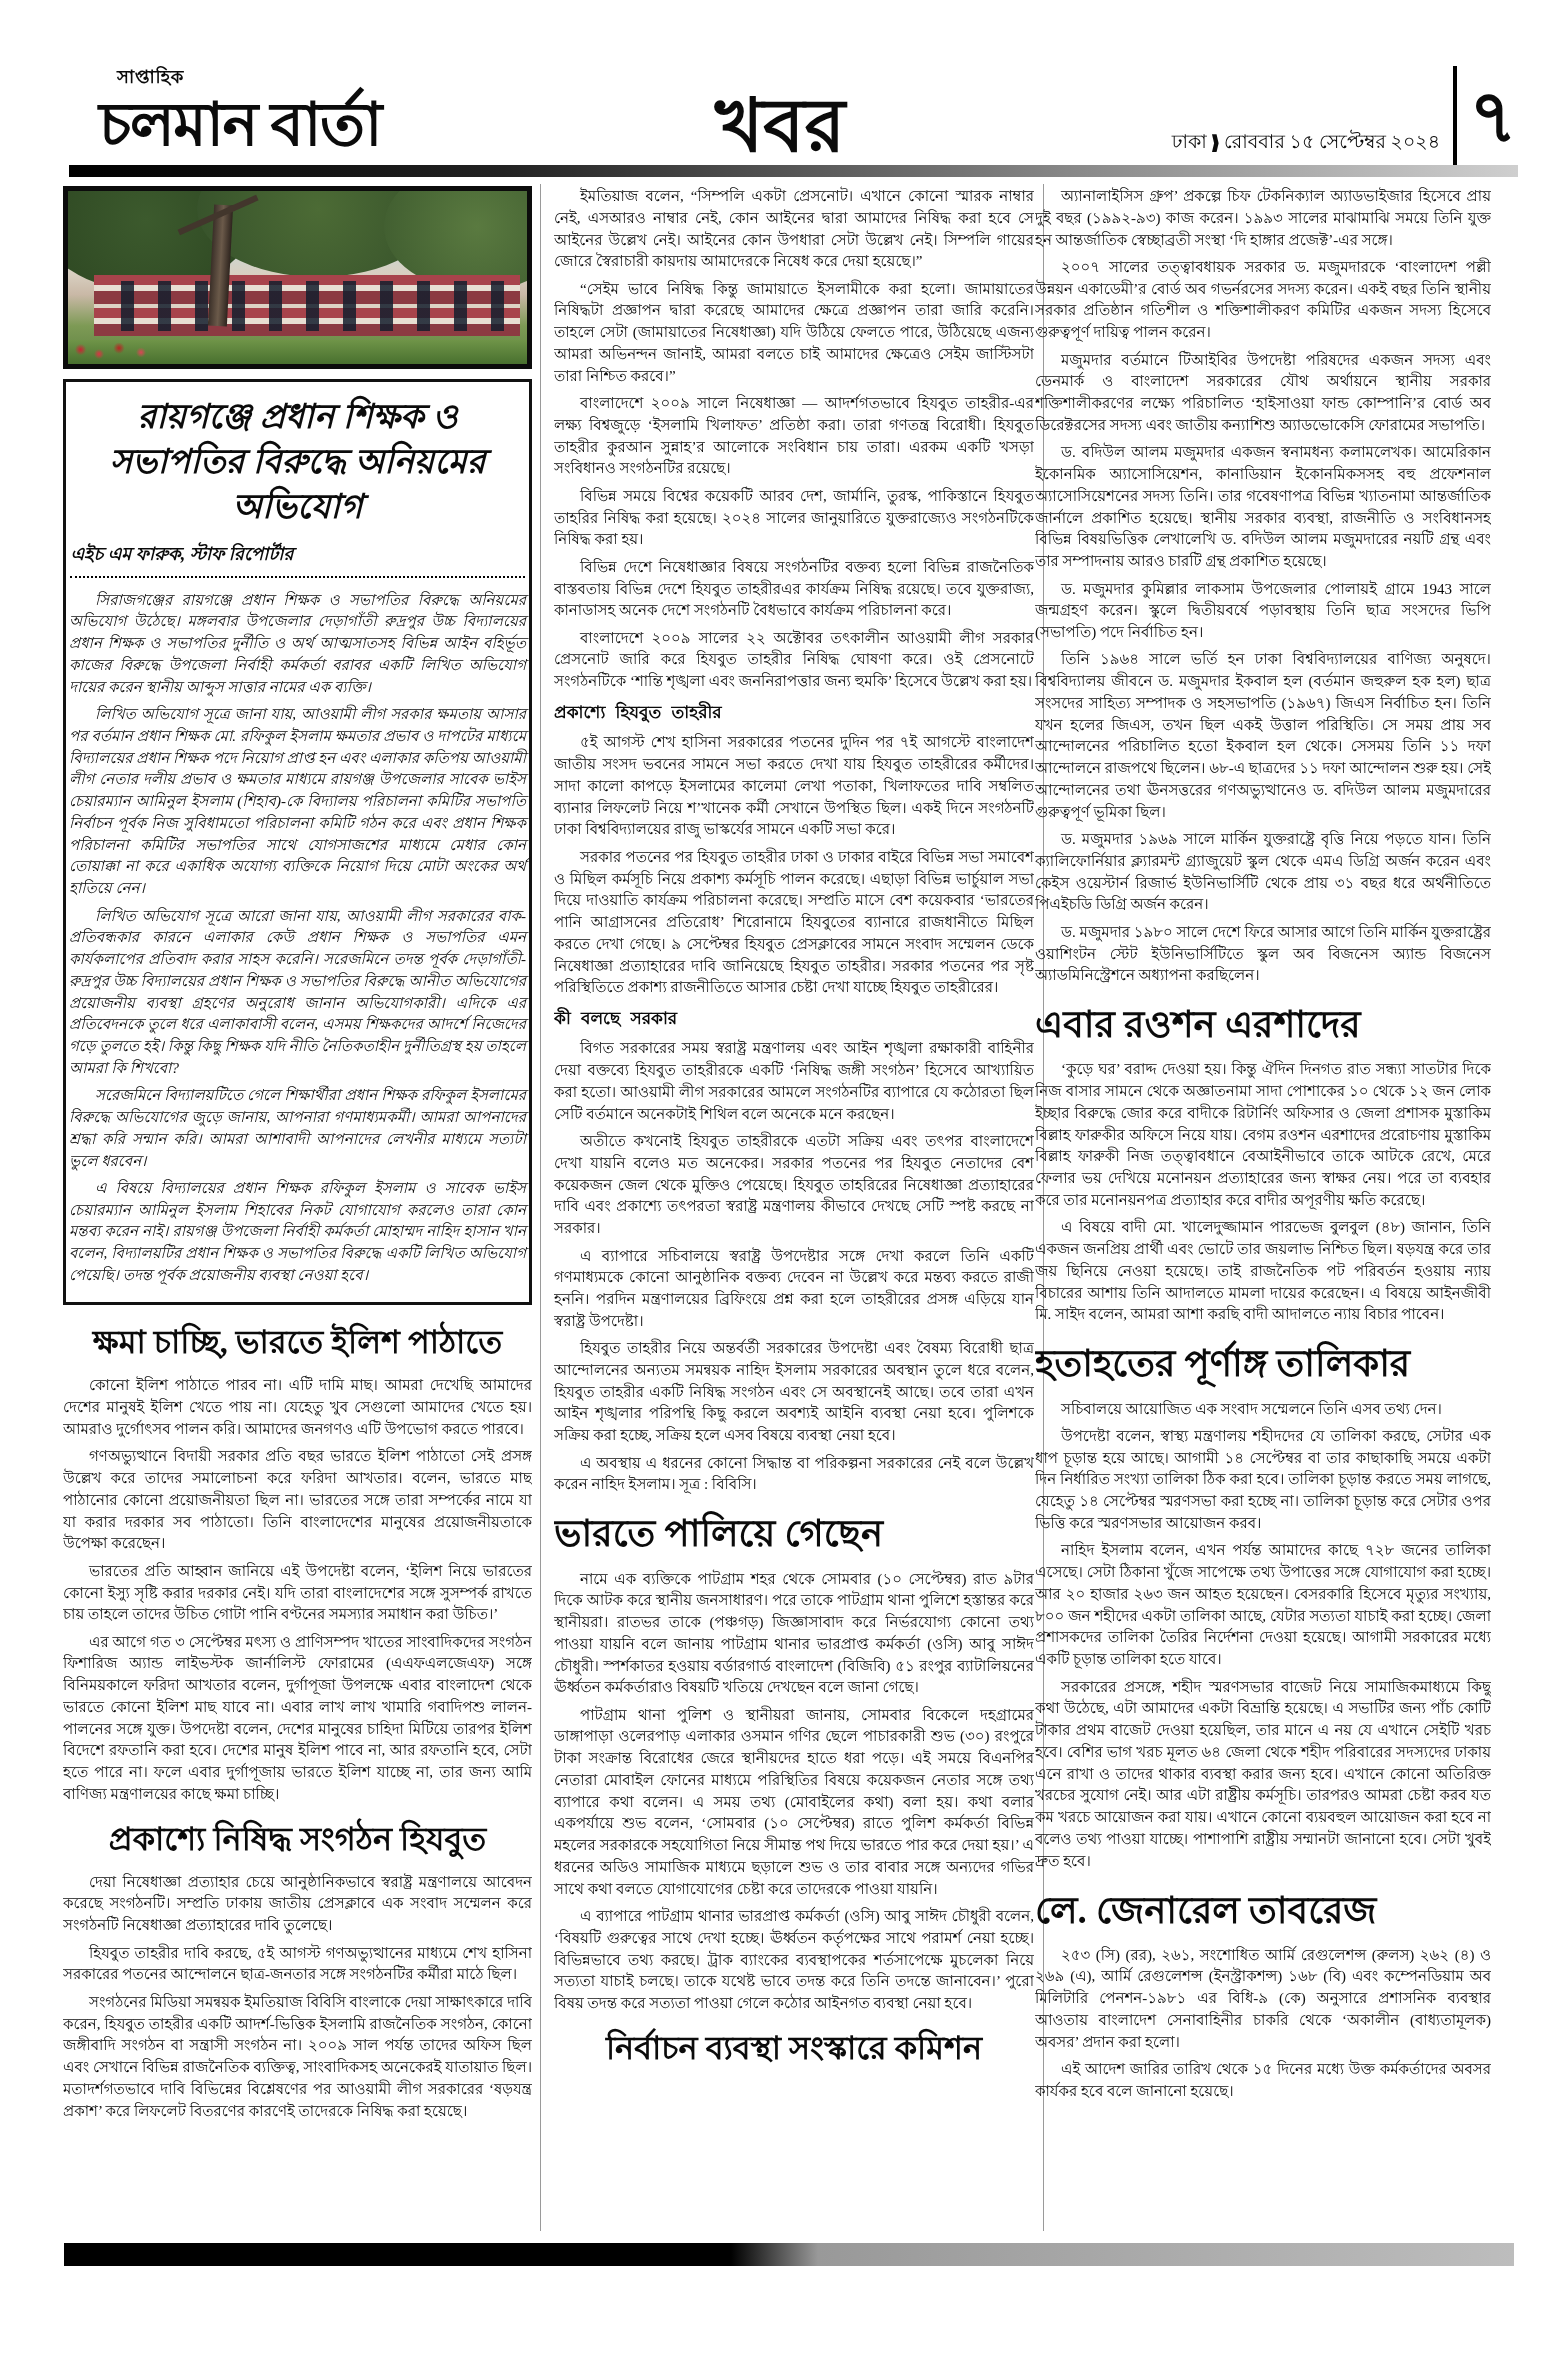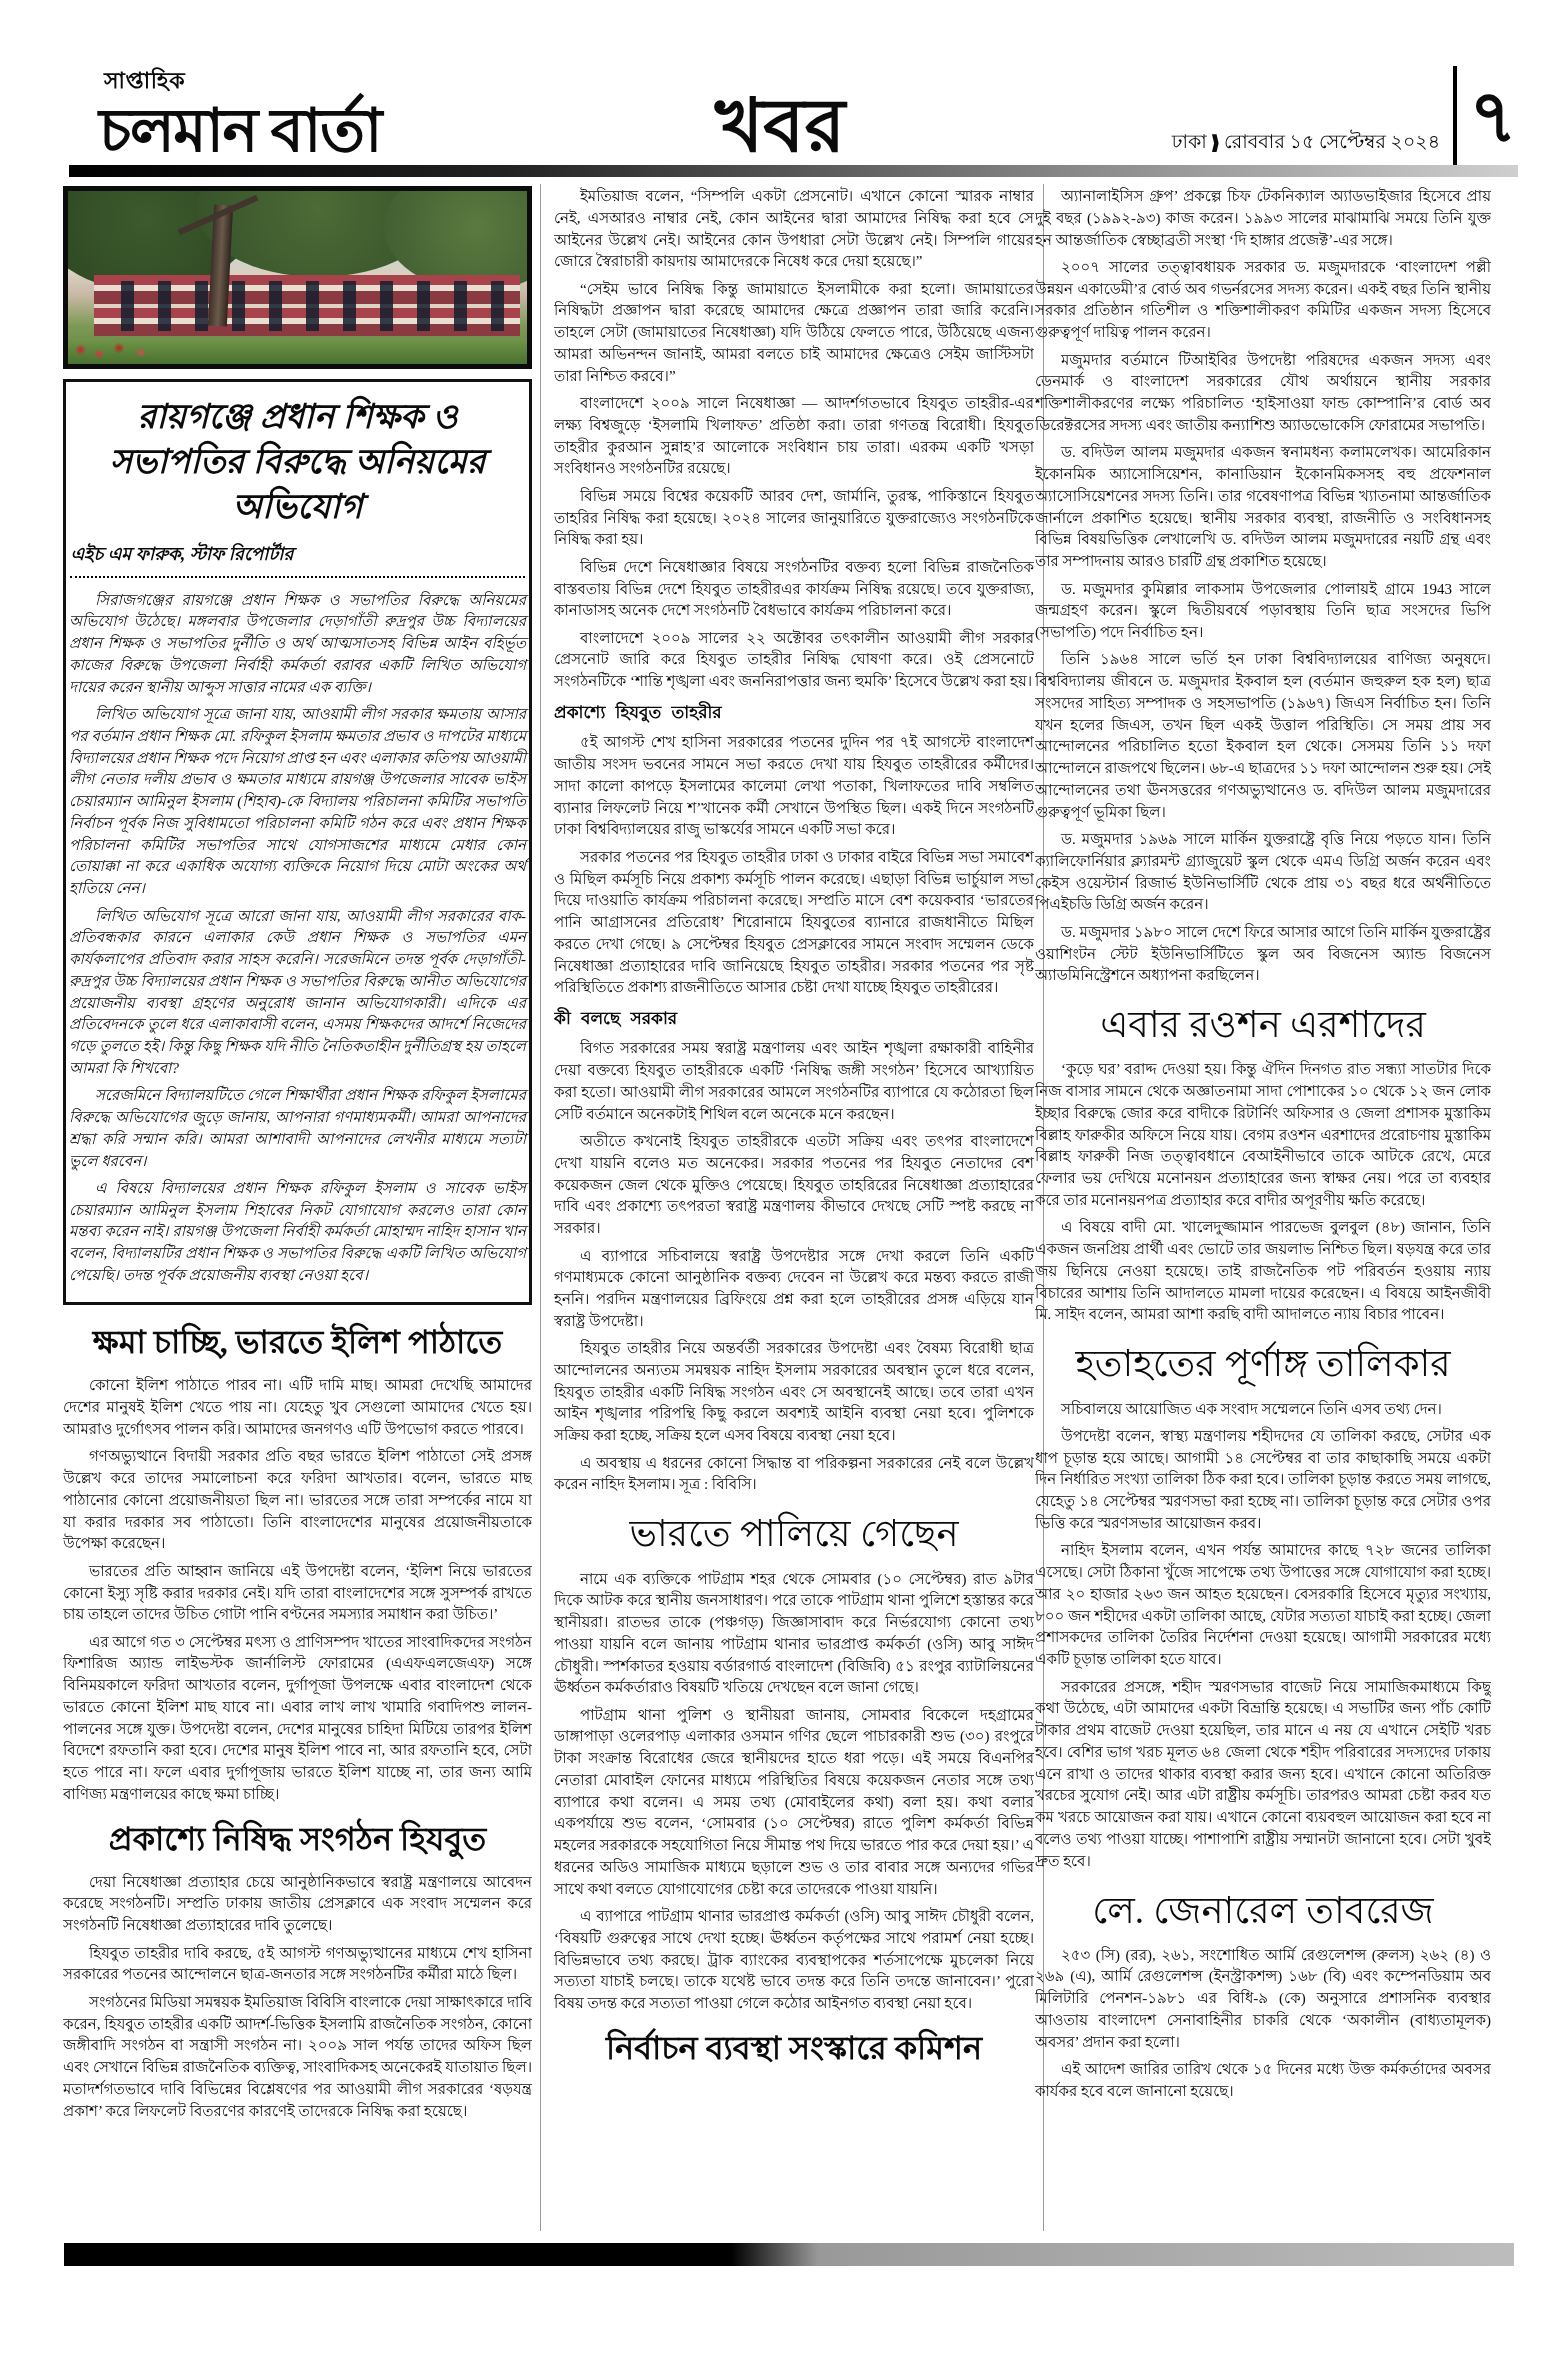--- a/index.html
+++ b/index.html
@@ -1,20 +1,20 @@
 <!DOCTYPE html>
 <html lang="bn" style="font-size:11.4px"><head>
 <meta charset="utf-8">
 <style>
   html,body{margin:0;padding:0;background:#e8e8e8;}
   .page{position:relative;width:1560px;height:2377px;background:#ffffff;overflow:hidden;
         font-family:"Liberation Serif","DejaVu Serif",serif;color:#0b0b0b;}
   
   .logo-wrap{position:absolute;left:99px;top:63px;width:371px;}
-  .edition{font-size:22px;font-weight:700;letter-spacing:0.7px;margin-left:5px;}
+  .edition{font-size:18px;font-weight:700;letter-spacing:0.7px;margin-left:18px;}
   .masthead{font-size:60px;font-weight:900;line-height:1.05;letter-spacing:-1.4px;}
   .section-title{position:absolute;left:50%;top:69px;transform:translateX(-50%);
         font-size:74px;font-weight:900;}
   .dateline{position:absolute;right:120px;top:127px;font-size:19px;font-weight:400;}
   .head-rule{position:absolute;left:1453px;top:66px;width:3.6px;height:106px;background:#000;}
   .page-number{position:absolute;left:1469px;top:60px;font-size:74px;font-weight:900;}
   .top-bar{position:absolute;left:69px;top:165px;width:1449px;height:12px;
         background:linear-gradient(to right,#000 0%,#222 30%,#8a8a8a 70%,#cfcfcf 100%);}
   .bottom-bar{position:absolute;left:64px;top:2243px;width:1450px;height:23px;
         background:linear-gradient(to right,#000 0%,#000 46%,#999 52%,#bdbdbd 100%);}
@@ -43,21 +43,21 @@
   .grass{position:absolute;left:0;right:0;bottom:0;height:24px;background:linear-gradient(to bottom,#6f9448,#49702f);}
   .flowers{position:absolute;left:4.3px;bottom:4.3px;width:86px;height:18.6px;
         background:radial-gradient(circle 4.3px at 8.6px 8.6px,#c23,transparent 5.7px),
                    radial-gradient(circle 3.6px at 27px 13px,#d34,transparent 5px),
                    radial-gradient(circle 4.3px at 47px 7.1px,#b22,transparent 5.7px),
                    radial-gradient(circle 3.6px at 69px 11.4px,#d45,transparent 5px);}
   
   .boxed{border:3.6px solid #111;padding:13px 3px 10px;margin-bottom:17px;font-style:italic;}
   .headline-lg{font-size:34px;font-weight:700;text-align:center;line-height:1.32;margin:0 0 10px;}
   .headline-md{font-size:32px;font-weight:700;text-align:center;line-height:1.3;margin:13px 0 11.4px;}
-  .headline-xl{font-size:37px;font-weight:400;text-align:center;line-height:1.3;margin:14.3px 0 10px;}
+  .headline-xl{font-size:37px;font-weight:700;text-align:left;line-height:1.3;margin:14.3px 0 10px;}
   .byline{font-size:18px;font-weight:700;padding-bottom:5.7px;margin:4.3px 1.4px 11.4px;
         border-bottom:2.9px dotted #000;}
   .body p{margin:0 0 5.7px;font-size:15px;line-height:1.45;text-align:justify;text-indent:26px;}
   .body p:first-child{text-indent:26px;}
   .subhead{font-size:17px;font-weight:700;margin:4.3px 0 5.7px;font-family:Liberation Mono, monospace;}
 </style>
 </head>
 <body>
 
 <div class="page">

